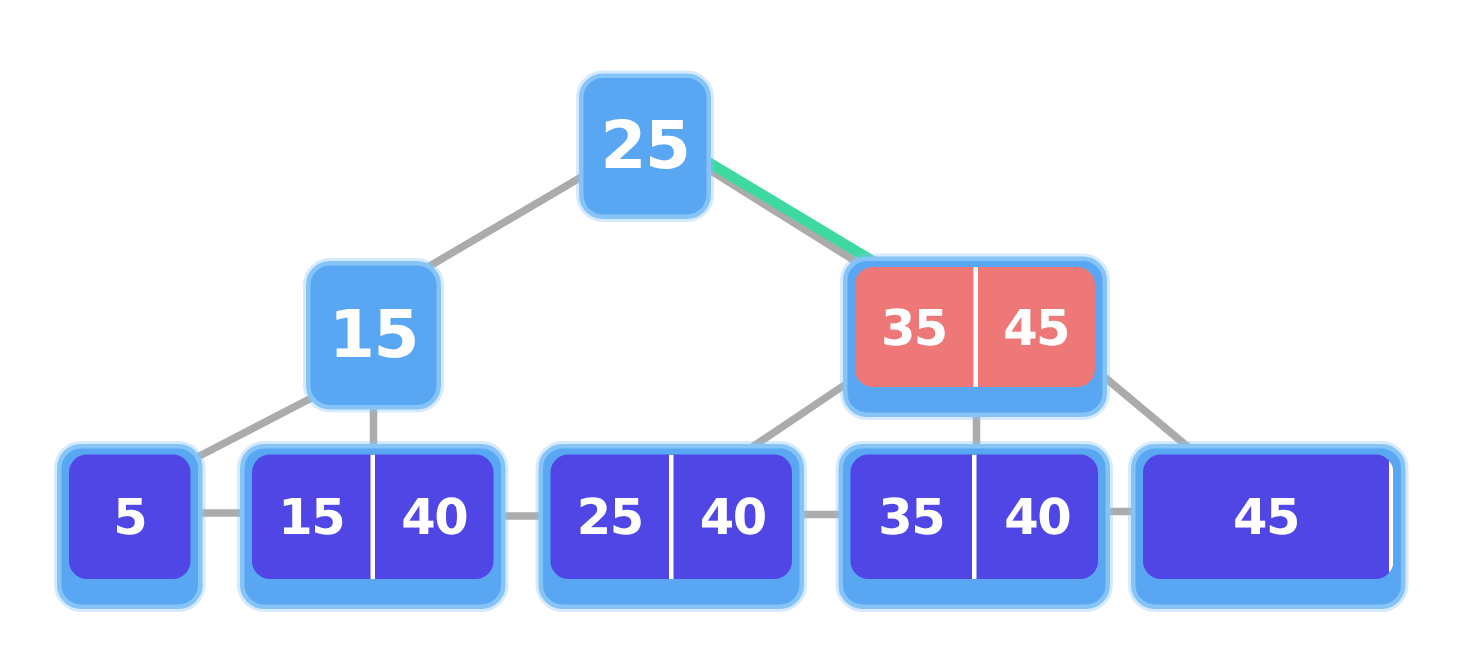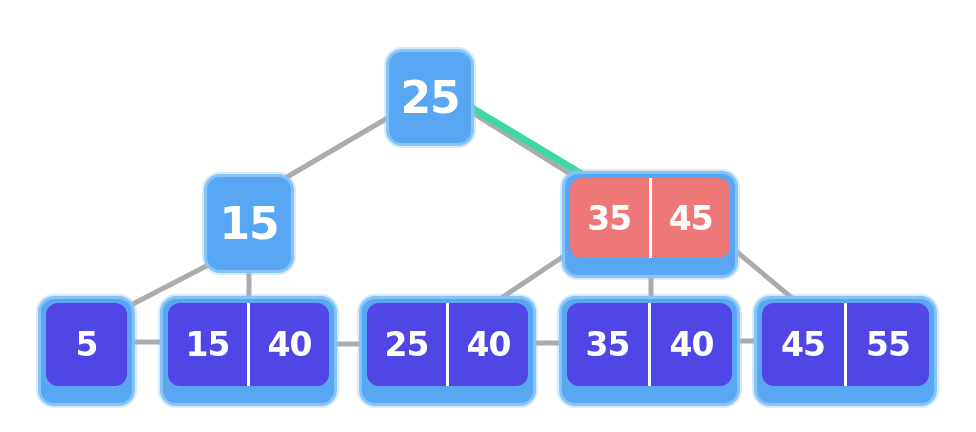--- a/index.html
+++ b/index.html
@@ -111,17 +111,16 @@
       <div class="cell">35</div>
       <div class="vdivider"></div>
       <div class="cell">40</div>
     </div>
   </div>
 
   <div class="node" style="left:754px; top:296px; width:183px; height:110px;">
     <div class="cells fill--indigo">
       <div class="cell">45</div>
       <div class="vdivider"></div>
-      <div class="cell">55</div>
     </div>
   </div>
 
 </div>
 
 </body></html>

